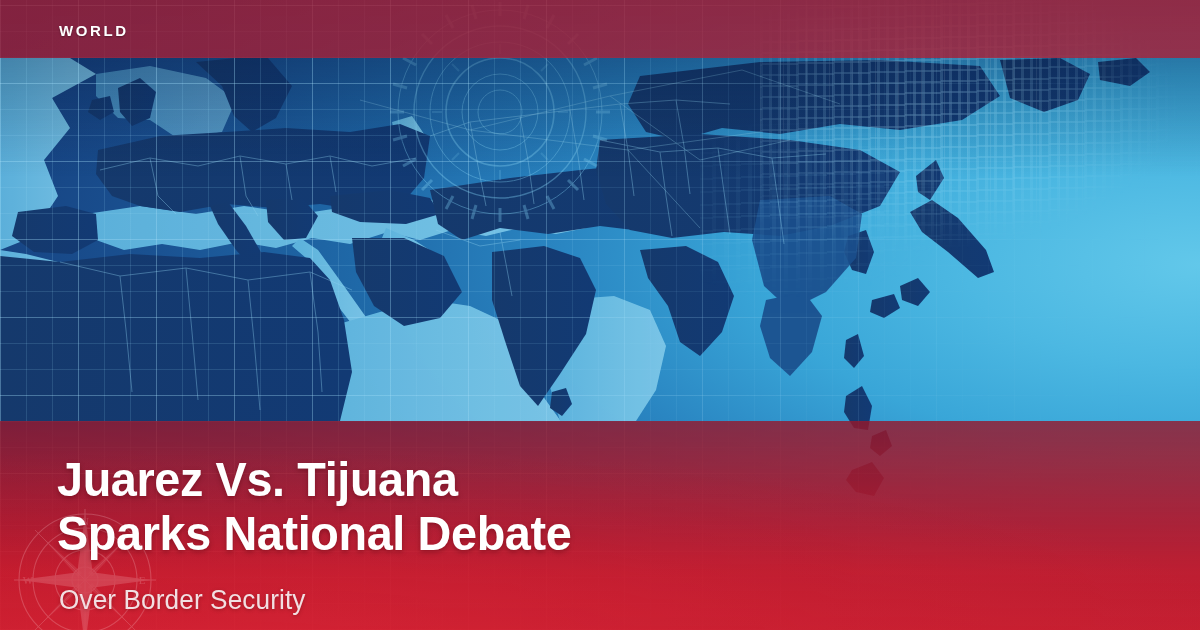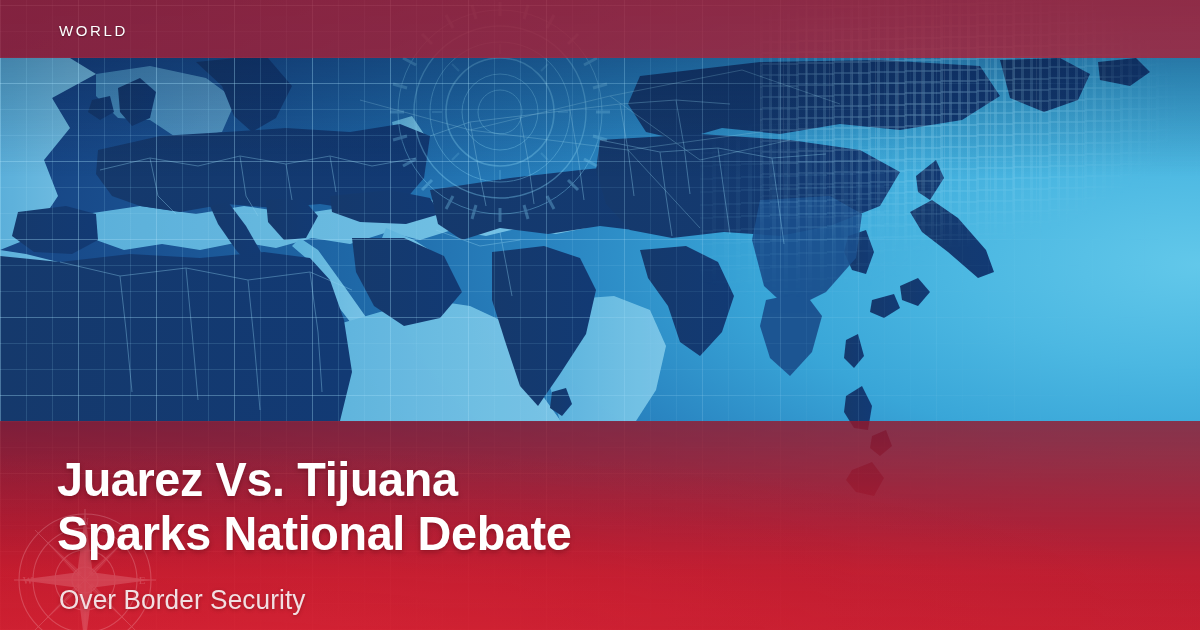--- a/index.html
+++ b/index.html
@@ -83,21 +83,21 @@
     position:absolute;left:0;top:421px;width:1200px;height:209px;
     background:radial-gradient(120% 140% at 22% 110%, rgba(232,40,56,.42) 0%, rgba(232,40,56,.12) 42%, rgba(0,0,0,0) 70%);
   }
 
   
   .compass{position:absolute;left:10px;top:505px;width:150px;height:150px;opacity:.22;}
 
   
   .kicker{
     position:absolute;left:59px;top:22px;
-    color:#ffffff;font-size:15px;font-weight:normal;
+    color:#ffffff;font-size:15px;font-weight:bold;
     letter-spacing:2.6px;
     text-shadow:0 1px 2px rgba(0,0,0,.35);
   }
   .headline{
     position:absolute;left:57px;top:452px;width:1000px;
     color:#ffffff;
     font-size:49px;line-height:54px;font-weight:bold;
     letter-spacing:-.4px;
     transform:scaleX(.955);transform-origin:left top;
     text-shadow:0 2px 5px rgba(70,0,10,.38);

